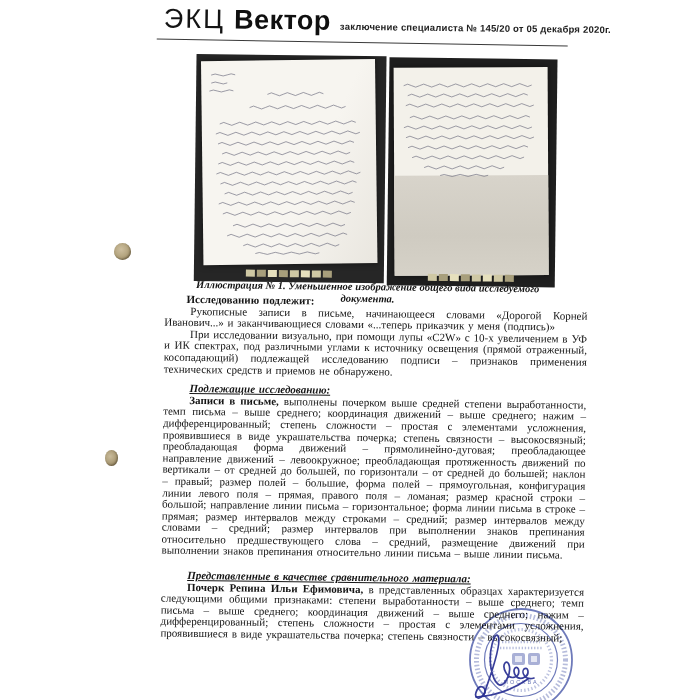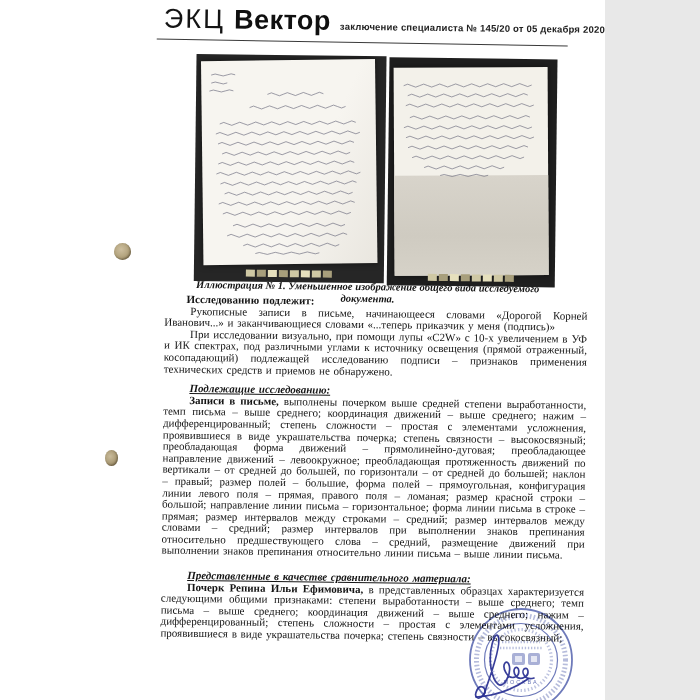--- a/index.html
+++ b/index.html
@@ -1,16 +1,16 @@
 <!DOCTYPE html>
 <html><head>
 <meta charset="utf-8">
 <style>
   html,body{margin:0;padding:0;background:#e8e8e8;}
-  .page{position:relative;width:605px;height:700px;background:#ffffff;overflow:hidden;
+  .page{position:relative;width:700px;height:700px;background:#ffffff;overflow:hidden;
         font-family:"Liberation Serif", serif;color:#1b1b1b;}
   .scan{position:absolute;inset:0;transform:rotate(0.7deg);transform-origin:360px 100px;}
 
   
   .hdr{position:absolute;left:163px;top:6px;display:flex;align-items:baseline;gap:9px;
        font-family:"Liberation Sans", sans-serif;white-space:nowrap;}
   .hdr .abbr{font-size:27px;font-weight:400;letter-spacing:2px;color:#141414;}
   .hdr .brand{font-size:27px;font-weight:800;letter-spacing:.5px;color:#101010;}
   .hdr .ref{font-size:9.5px;font-weight:700;color:#222;letter-spacing:.2px;}
   .hdr-rule{position:absolute;left:156px;top:42px;width:411px;height:1px;background:#3a3a3a;

